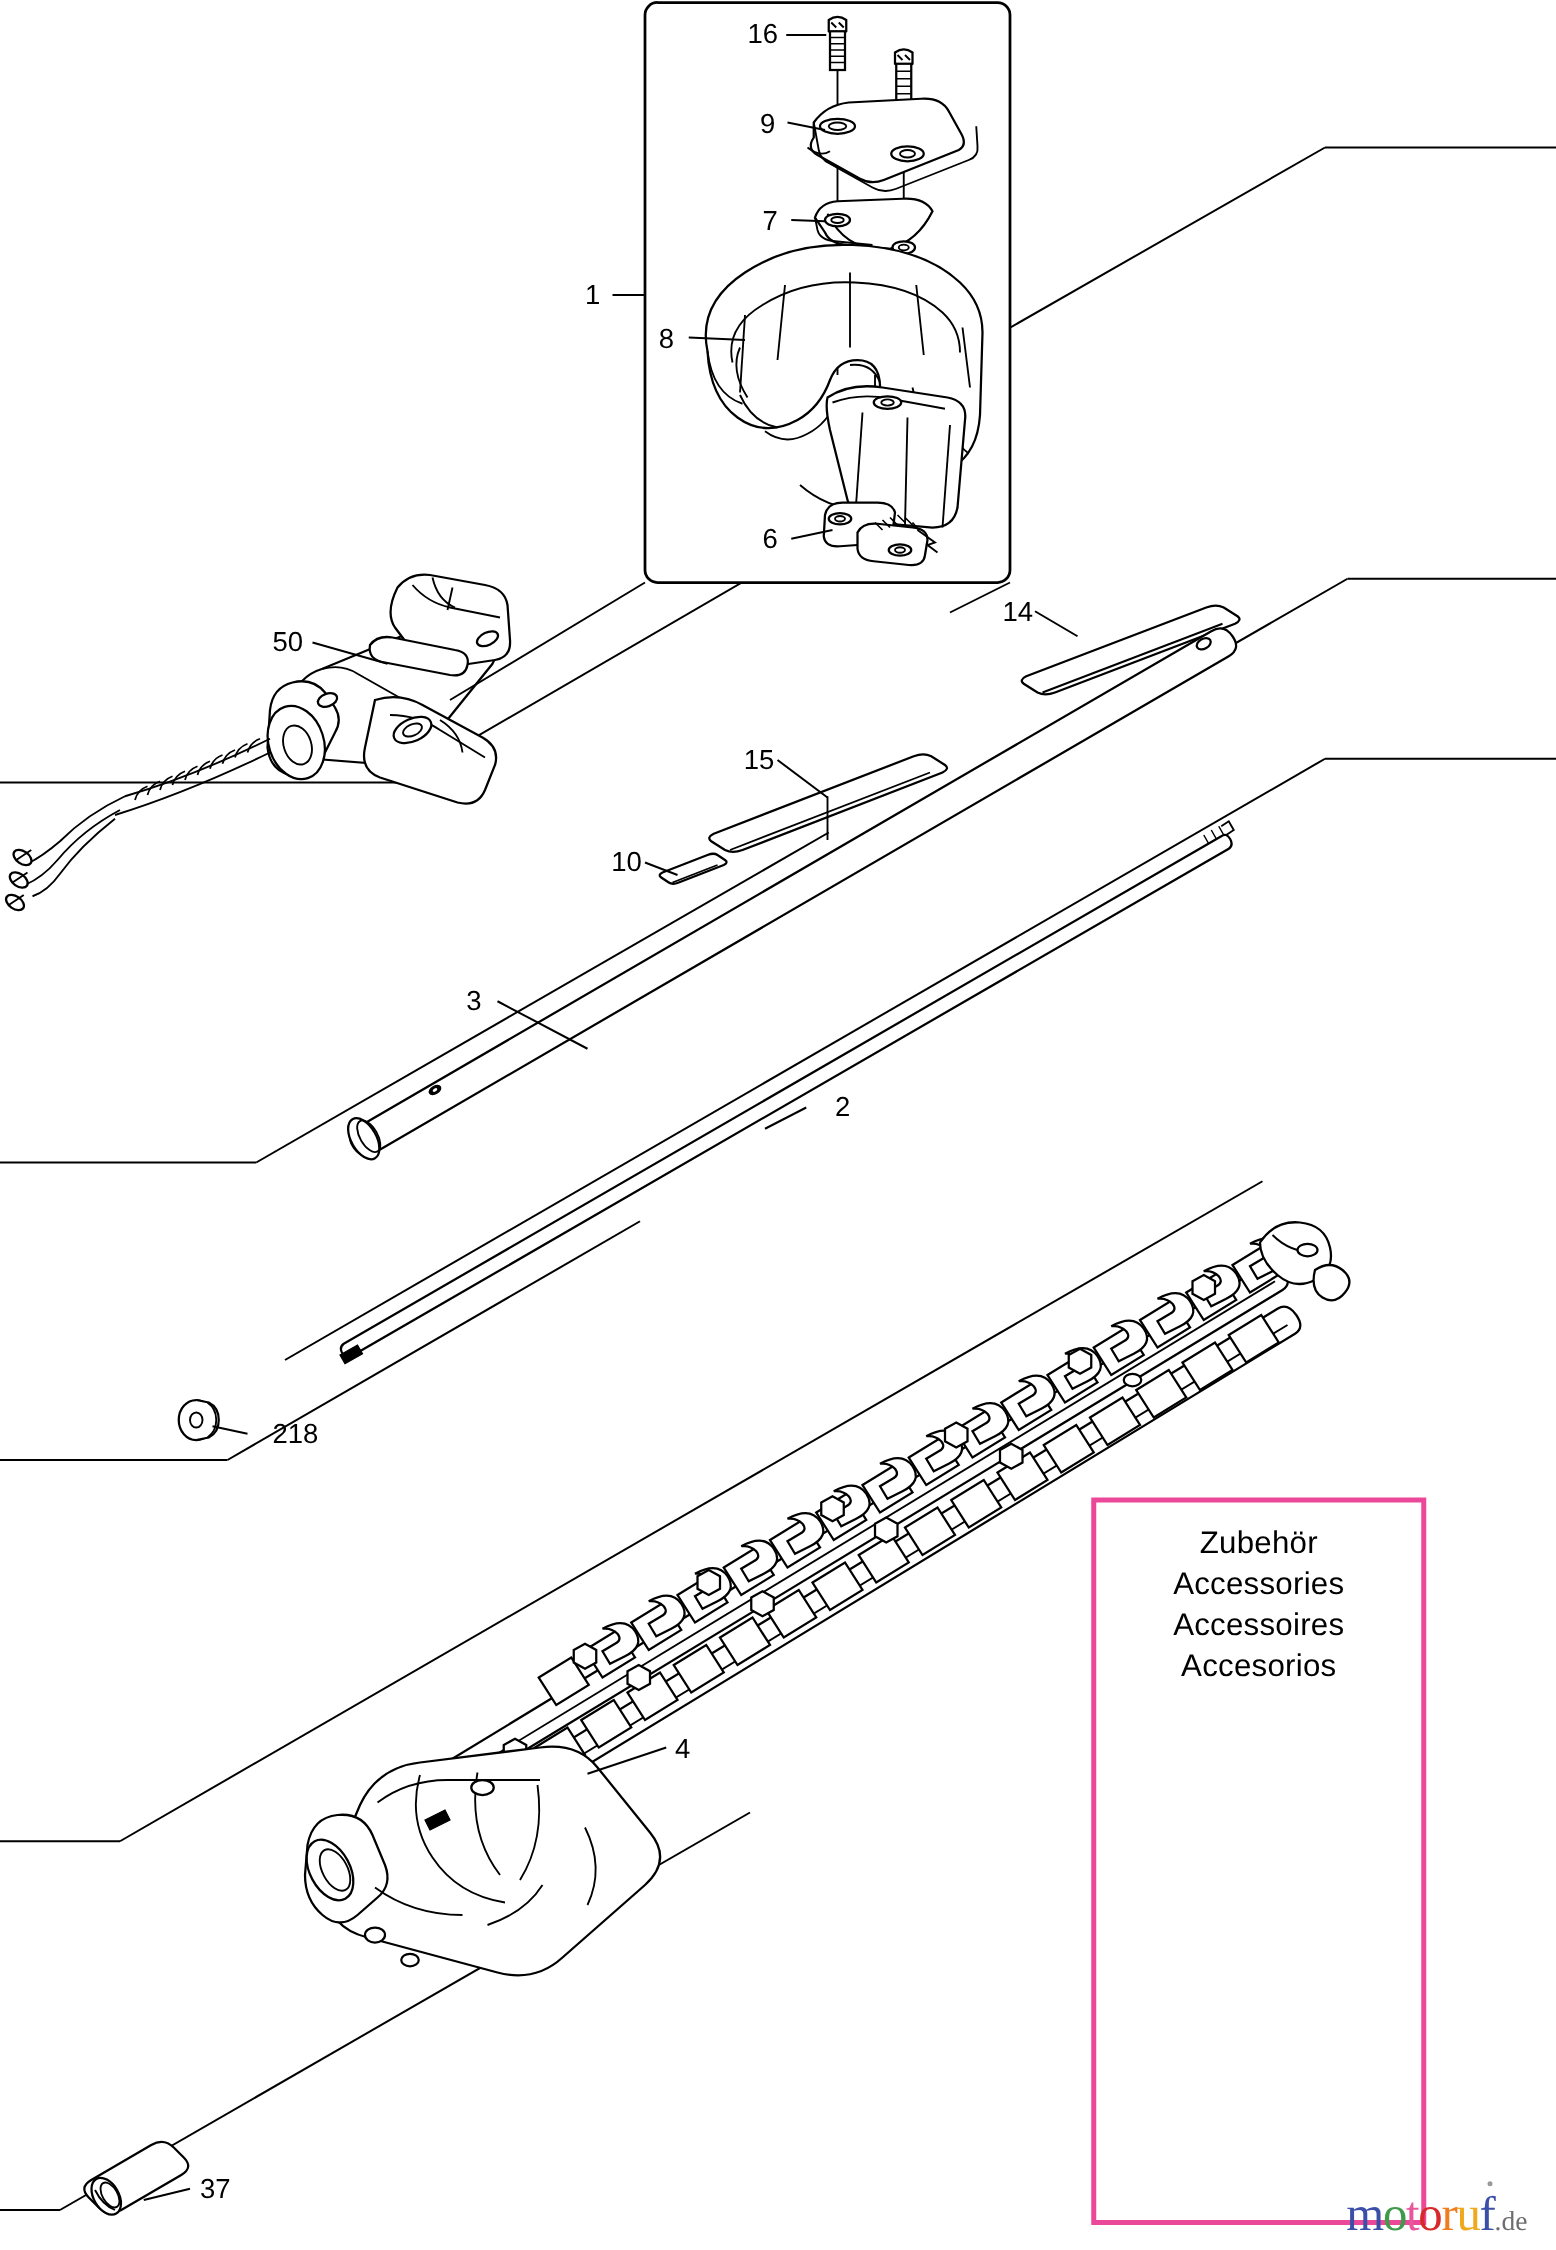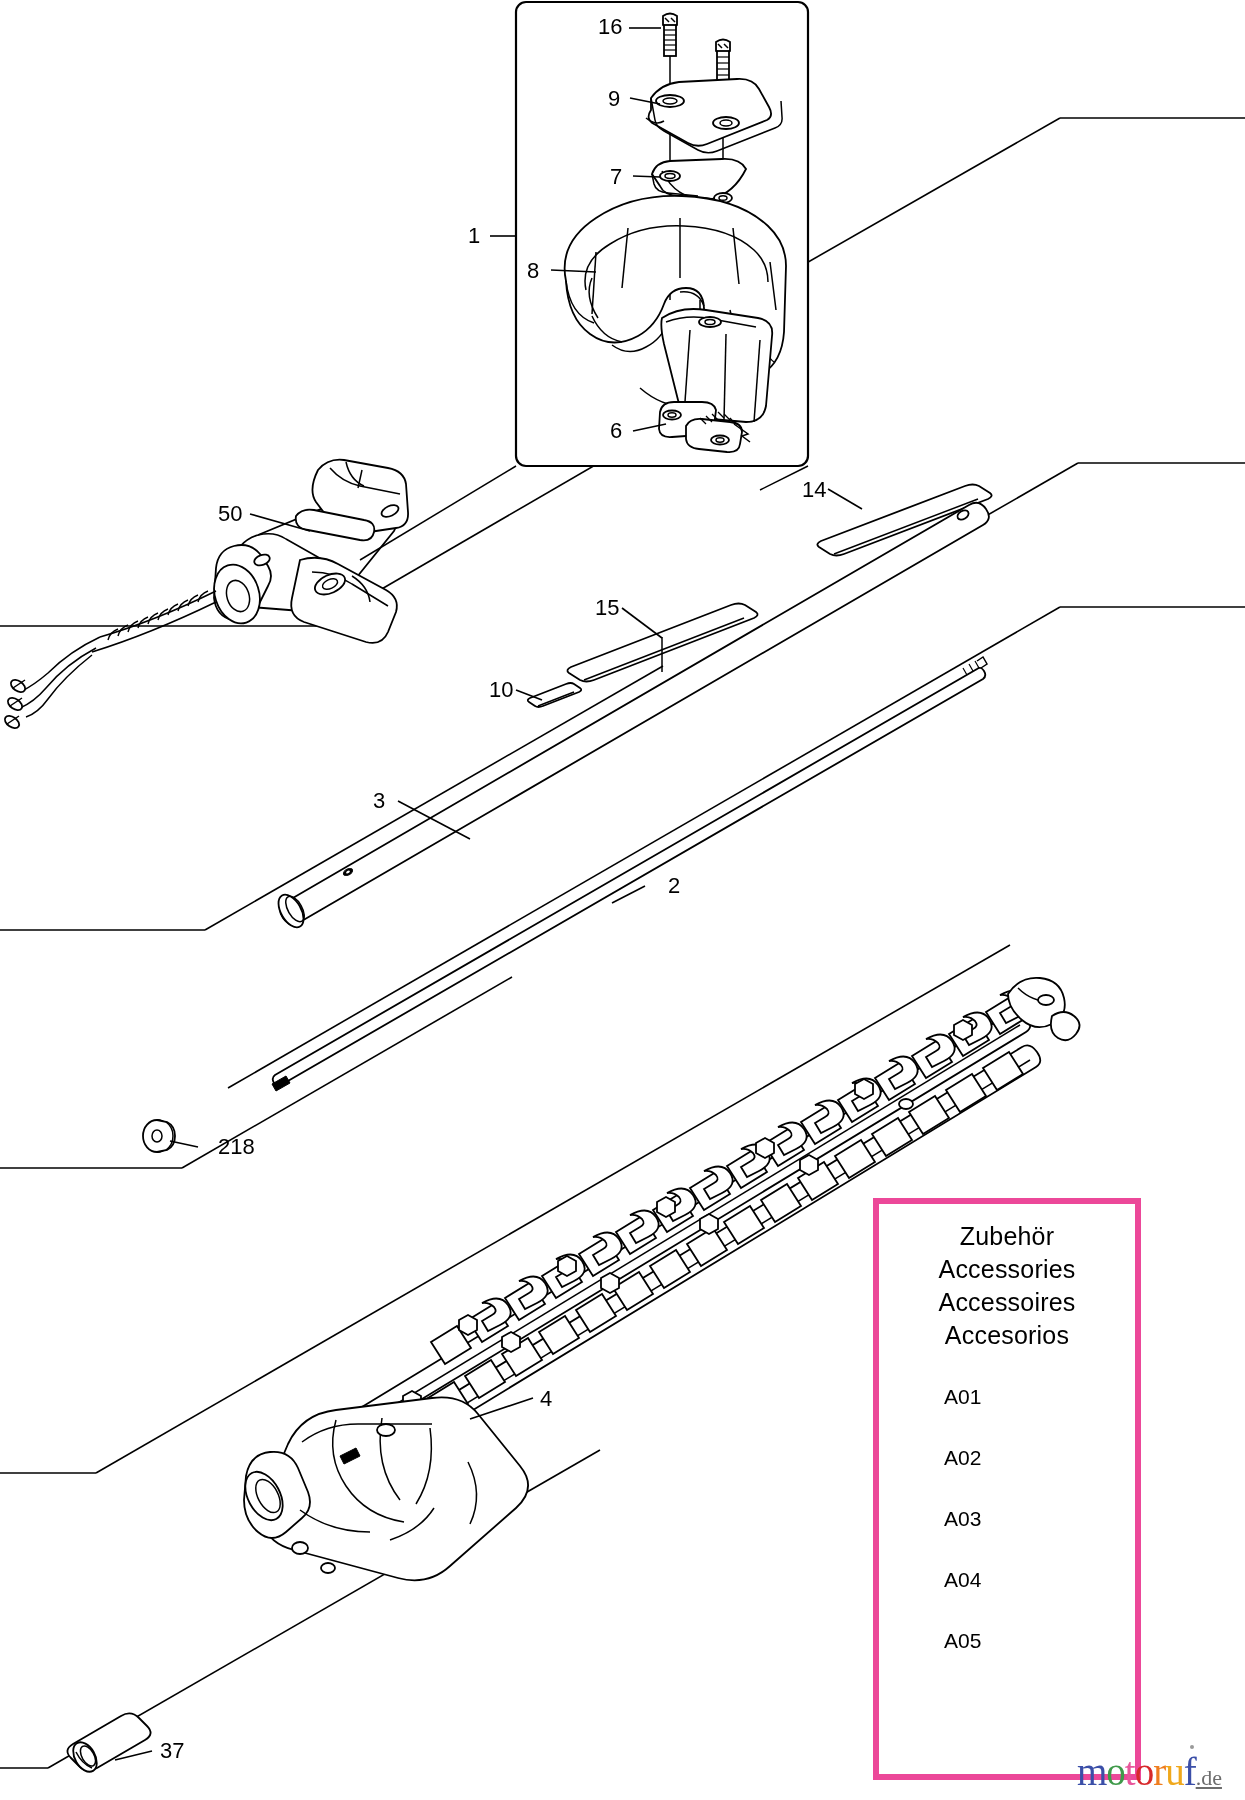--- a/index.html
+++ b/index.html
@@ -13,33 +13,33 @@
   .thin{stroke-width:1.5;}
   .fillw{fill:#ffffff;stroke:#000;stroke-width:1.8;}
   .fillk{fill:#000;stroke:#000;stroke-width:1;}
   .leader{stroke:#000;stroke-width:1.6;fill:none;}
 
   .callout{position:absolute;font-size:22px;line-height:22px;color:#000;
            font-family:Liberation Sans, sans-serif;white-space:nowrap;}
 
   
   #acc-box{position:absolute;left:873px;top:1198px;width:268px;height:582px;
-           border:6px solid #ec4899;background:#fff;box-sizing:border-box;
+           border:4px solid #ec4899;background:#fff;box-sizing:border-box;
            display:flex;flex-direction:column;align-items:center;}
   #acc-box .acc-title{font-size:25px;line-height:33px;text-align:center;
            padding-top:16px;letter-spacing:.2px;}
   #acc-box .acc-list{margin-top:34px;width:100%;}
   #acc-box .acc-item{font-size:21px;line-height:21px;margin:0 0 40px 0;
            padding-left:65px;}
 
   
   #wm{position:absolute;left:1077px;top:1752px;white-space:nowrap;
       font-family:"Liberation Serif",serif;font-size:39px;line-height:39px;}
   #wm span{letter-spacing:-1px;}
-  #wm .de{font-size:22px;color:#6d6d6d;letter-spacing:0;text-decoration:underline;}
+  #wm .de{font-size:22px;color:#6d6d6d;letter-spacing:0;}
   #wm-dot{position:absolute;left:1190px;top:1745px;width:4px;height:4px;
           background:#9a9a9a;border-radius:50%;}
 </style>
 </head>
 <body>
 
 <div id="sheet">
 
 <svg width="1245" height="1800" viewBox="0 0 1245 1800">
 
@@ -454,27 +454,20 @@
 <div class="callout" style="left:540px;top:1388px;">4</div>
 <div class="callout" style="left:160px;top:1740px;">37</div>
 
 <div id="acc-box">
   <div class="acc-title">
     <div>Zubehör</div>
     <div>Accessories</div>
     <div>Accessoires</div>
     <div>Accesorios</div>
   </div>
-  <div class="acc-list">
-    <div class="acc-item">A01</div>
-    <div class="acc-item">A02</div>
-    <div class="acc-item">A03</div>
-    <div class="acc-item">A04</div>
-    <div class="acc-item">A05</div>
-  </div>
 </div>
 
 <div id="wm">
   <span style="color:#3b4fa8">m</span><span style="color:#3f9a4a">o</span><span style="color:#e8569b">t</span><span style="color:#d7292b">o</span><span style="color:#ef7d1f">r</span><span style="color:#f0a81c">u</span><span style="color:#3b4fa8">f</span><span class="de">.de</span>
 </div>
 <div id="wm-dot"></div>
 
 </div>
 
 </body></html>

